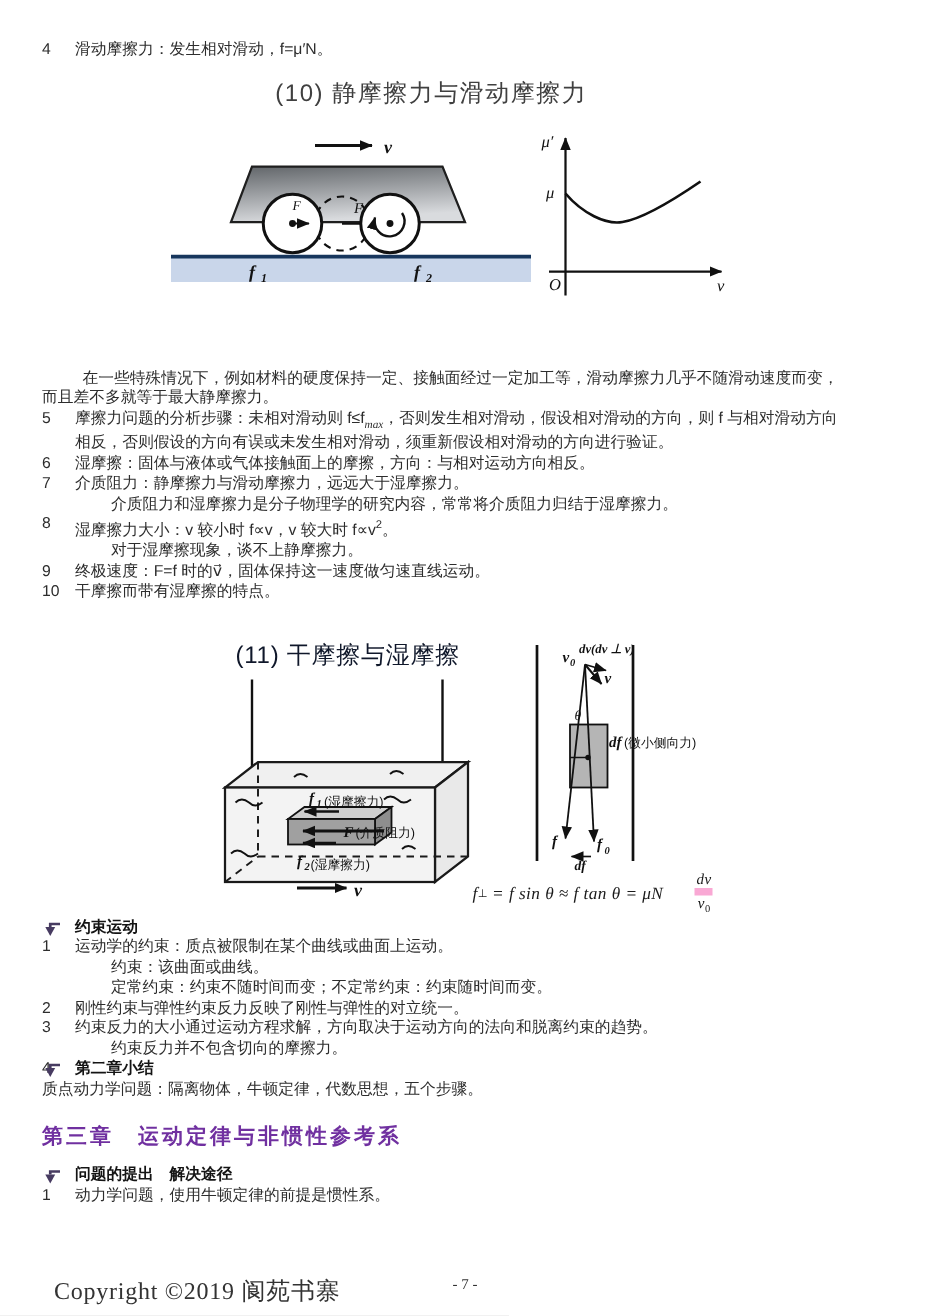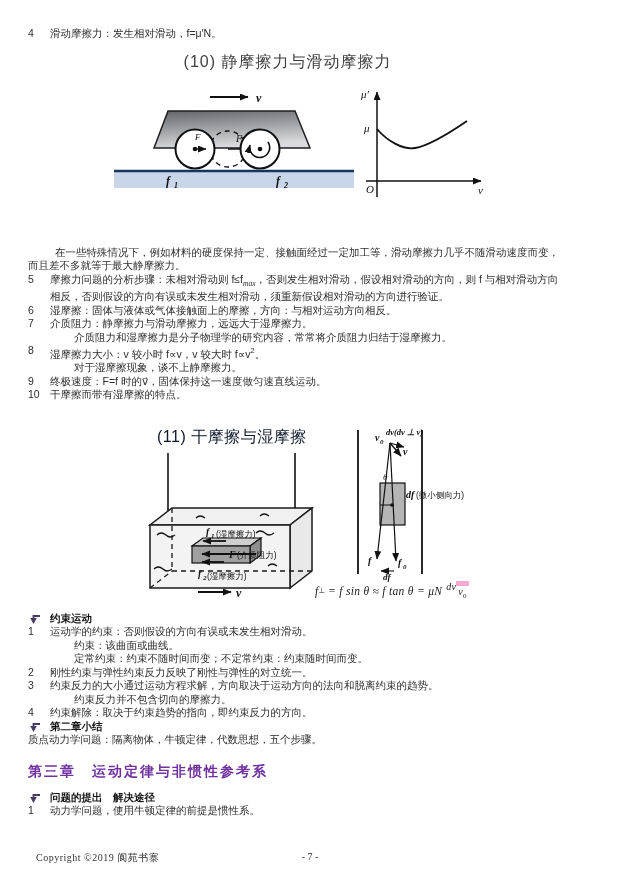--- a/index.html
+++ b/index.html
@@ -22,24 +22,24 @@
   
   svg text{fill:#111;font-family:"Liberation Serif",serif;}
   svg text.mi{font-style:italic;}
   svg text.mbi{font-style:italic;font-weight:bold;}
   svg text.cjk{font-family:"Liberation Sans","DejaVu Sans",sans-serif;font-style:normal;font-weight:normal;}
   
   .fml{left:315px;top:581px;display:flex;align-items:center;font-family:"Liberation Serif",serif;
        font-size:11.5px;color:#1a1a1a;}
   .fml .it{font-style:italic;letter-spacing:0.3px;}
   .fml sub{font-size:7.5px;}
-  .frac{display:inline-flex;flex-direction:row;text-align:center;font-size:10px;line-height:1.1;margin-left:4px;}
+  .frac{display:inline-flex;flex-direction:column;text-align:center;font-size:10px;line-height:1.1;margin-left:21px;}
   .frac .den{border-top:5px solid #f9a8d4;padding:0 2px;}
   
-  .foot-l{left:36px;top:851px;font-family:"Liberation Serif",serif;font-size:10px;color:#333;letter-spacing:0.5px;}
+  .foot-l{left:36px;top:851px;font-family:"Liberation Serif",serif;font-size:16px;color:#333;letter-spacing:0.5px;}
   .foot-c{left:0;top:851px;width:620px;text-align:center;font-family:"Liberation Serif",serif;font-size:10px;color:#333;}
 </style>
 </head>
 <body>
 
 <div class="page">
 
   <div class="abs" style="left:28px;top:27px;width:570px;">
     <div class="row">
       <span class="n">4</span>
@@ -230,33 +230,33 @@
     <div class="row bh">
       <span class="ar">
         <svg width="12" height="11" viewBox="0 0 12 11">
             <path d="M11 2 H4.5 V4" stroke="#473b61" stroke-width="1.8" fill="none"></path>
             <path d="M1.2 4 H7.8 L4.5 10 Z" fill="#473b61"></path>
           </svg>
       </span>
       <span>约束运动</span>
     </div>
     <div class="row">
-      <span class="n">1</span><span>运动学的约束：否则假设的方向有误或未发生相对滑动。</span>
+      <span class="n">1</span><span>运动学的约束：质点被限制在某个曲线或曲面上运动。</span>
     </div>
     <div class="row subi">约束：该曲面或曲线。</div>
     <div class="row subi">定常约束：约束不随时间而变；不定常约束：约束随时间而变。</div>
     <div class="row">
       <span class="n">2</span><span>刚性约束与弹性约束反力反映了刚性与弹性的对立统一。</span>
     </div>
     <div class="row">
       <span class="n">3</span><span>约束反力的大小通过运动方程求解，方向取决于运动方向的法向和脱离约束的趋势。</span>
     </div>
     <div class="row subi">约束反力并不包含切向的摩擦力。</div>
     <div class="row">
-      <span class="n">4</span><span>约束解除：取决于约束趋势的指向，即约束反力的方向。</span>
+      <span class="n">4</span>
     </div>
     <div class="row bh">
       <span class="ar">
         <svg width="12" height="11" viewBox="0 0 12 11">
             <path d="M11 2 H4.5 V4" stroke="#473b61" stroke-width="1.8" fill="none"></path>
             <path d="M1.2 4 H7.8 L4.5 10 Z" fill="#473b61"></path>
           </svg>
       </span>
       <span>第二章小结</span>
     </div>

